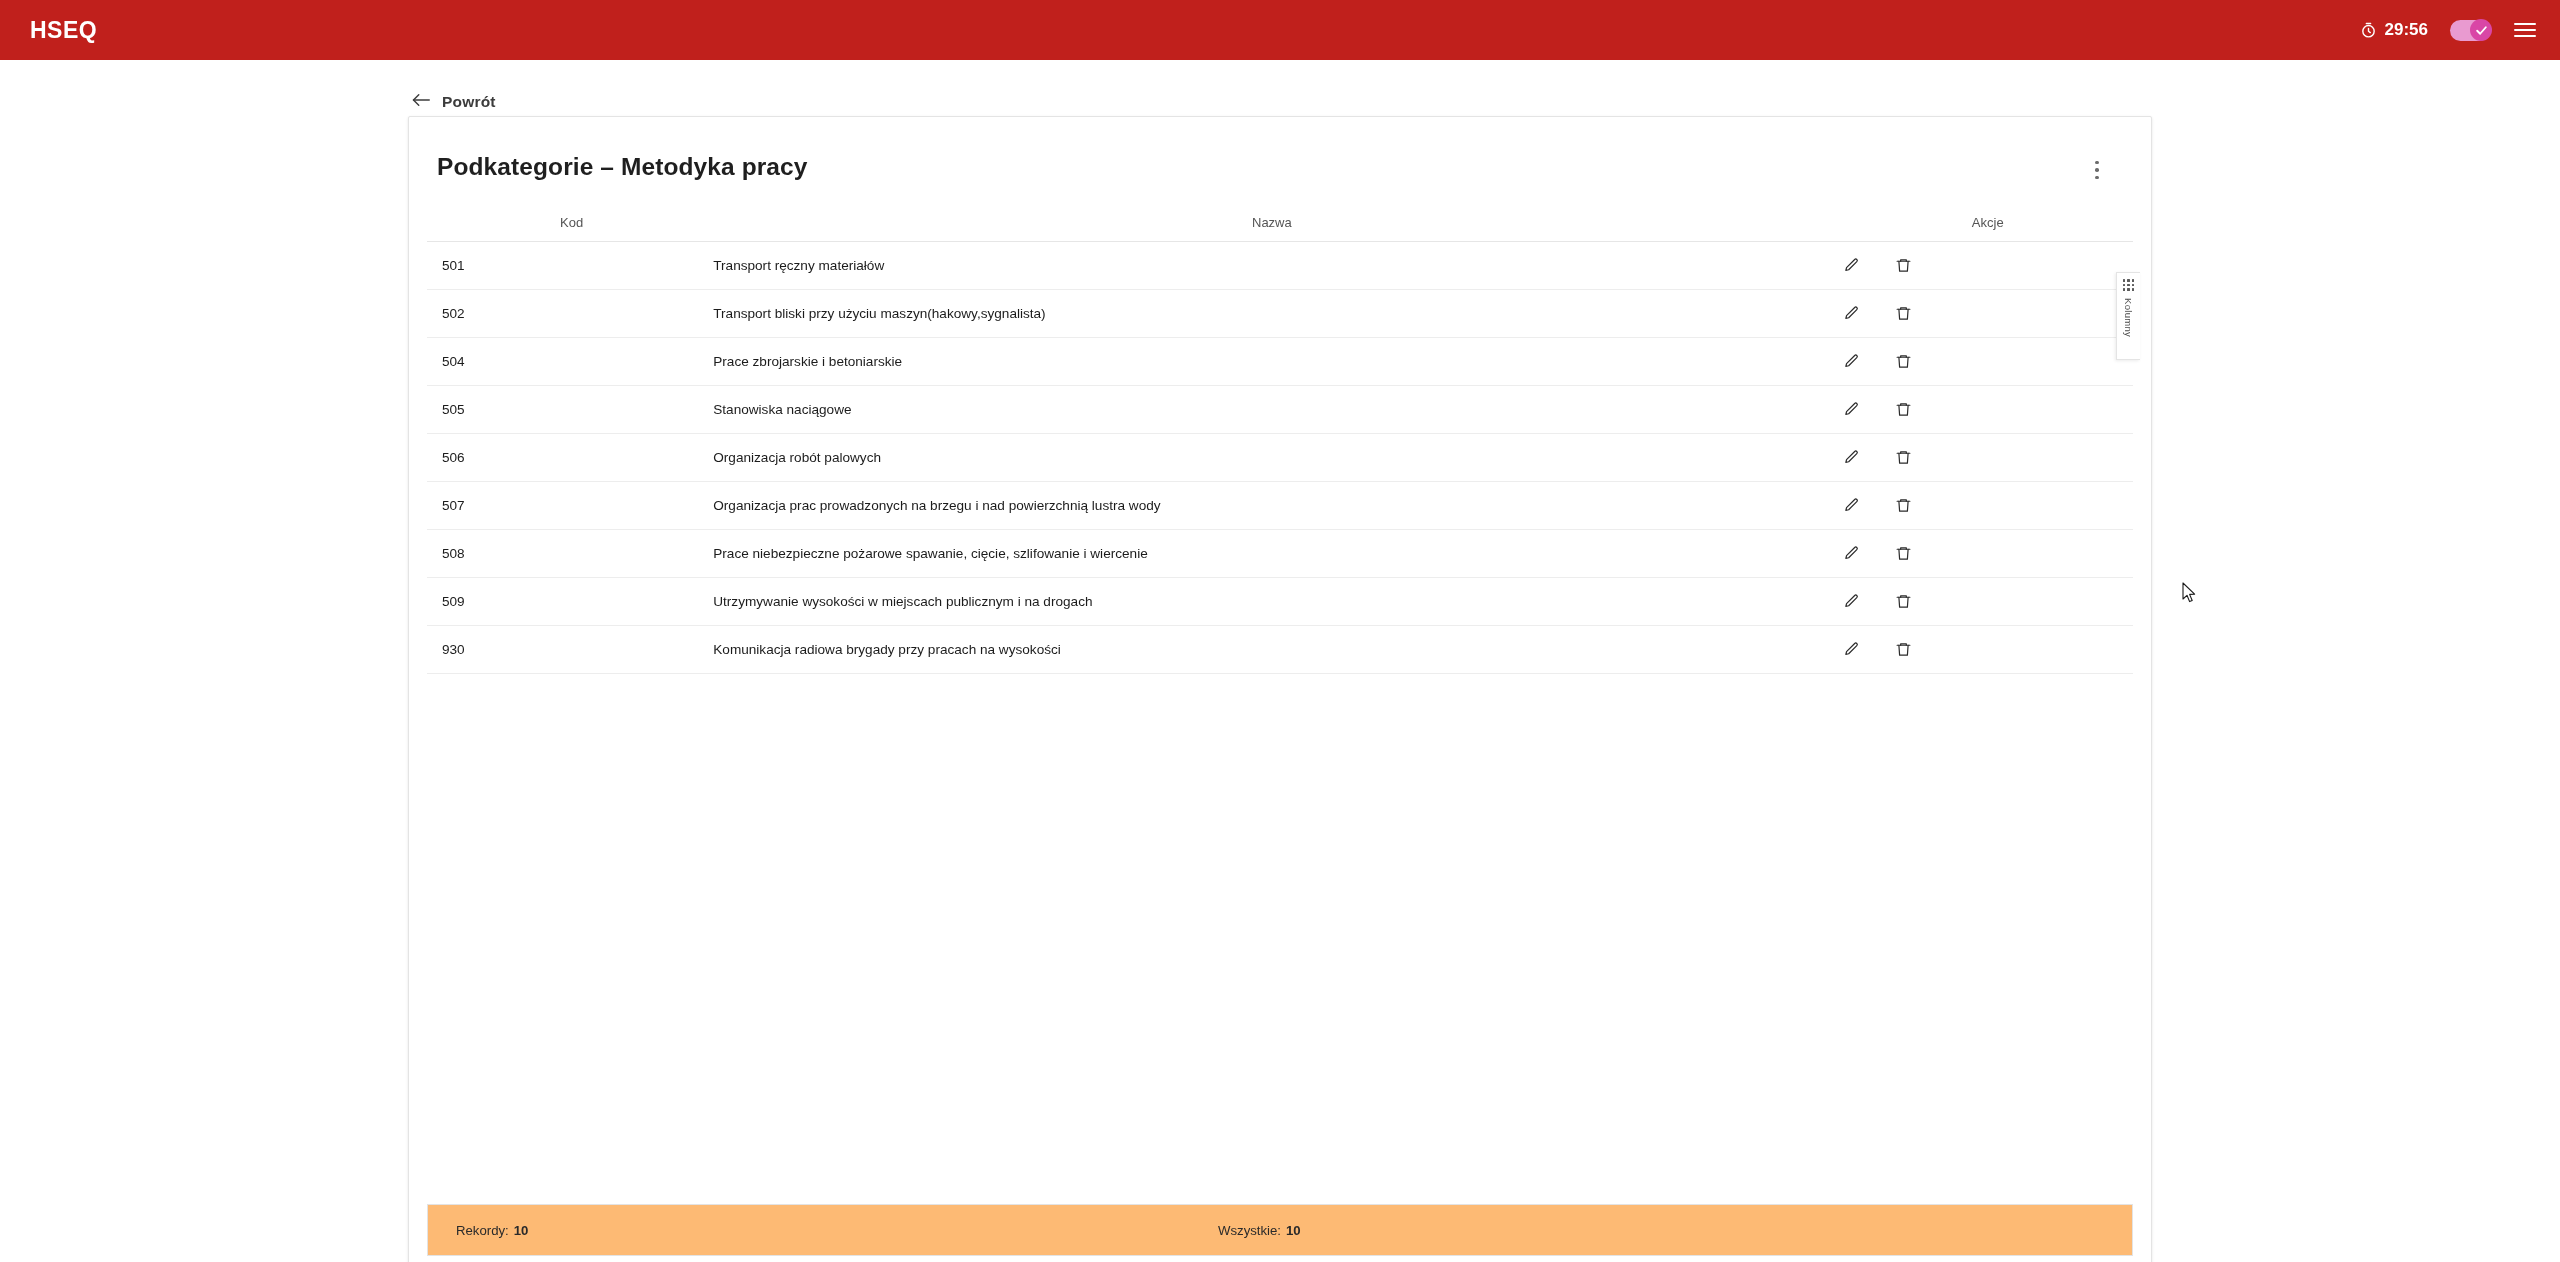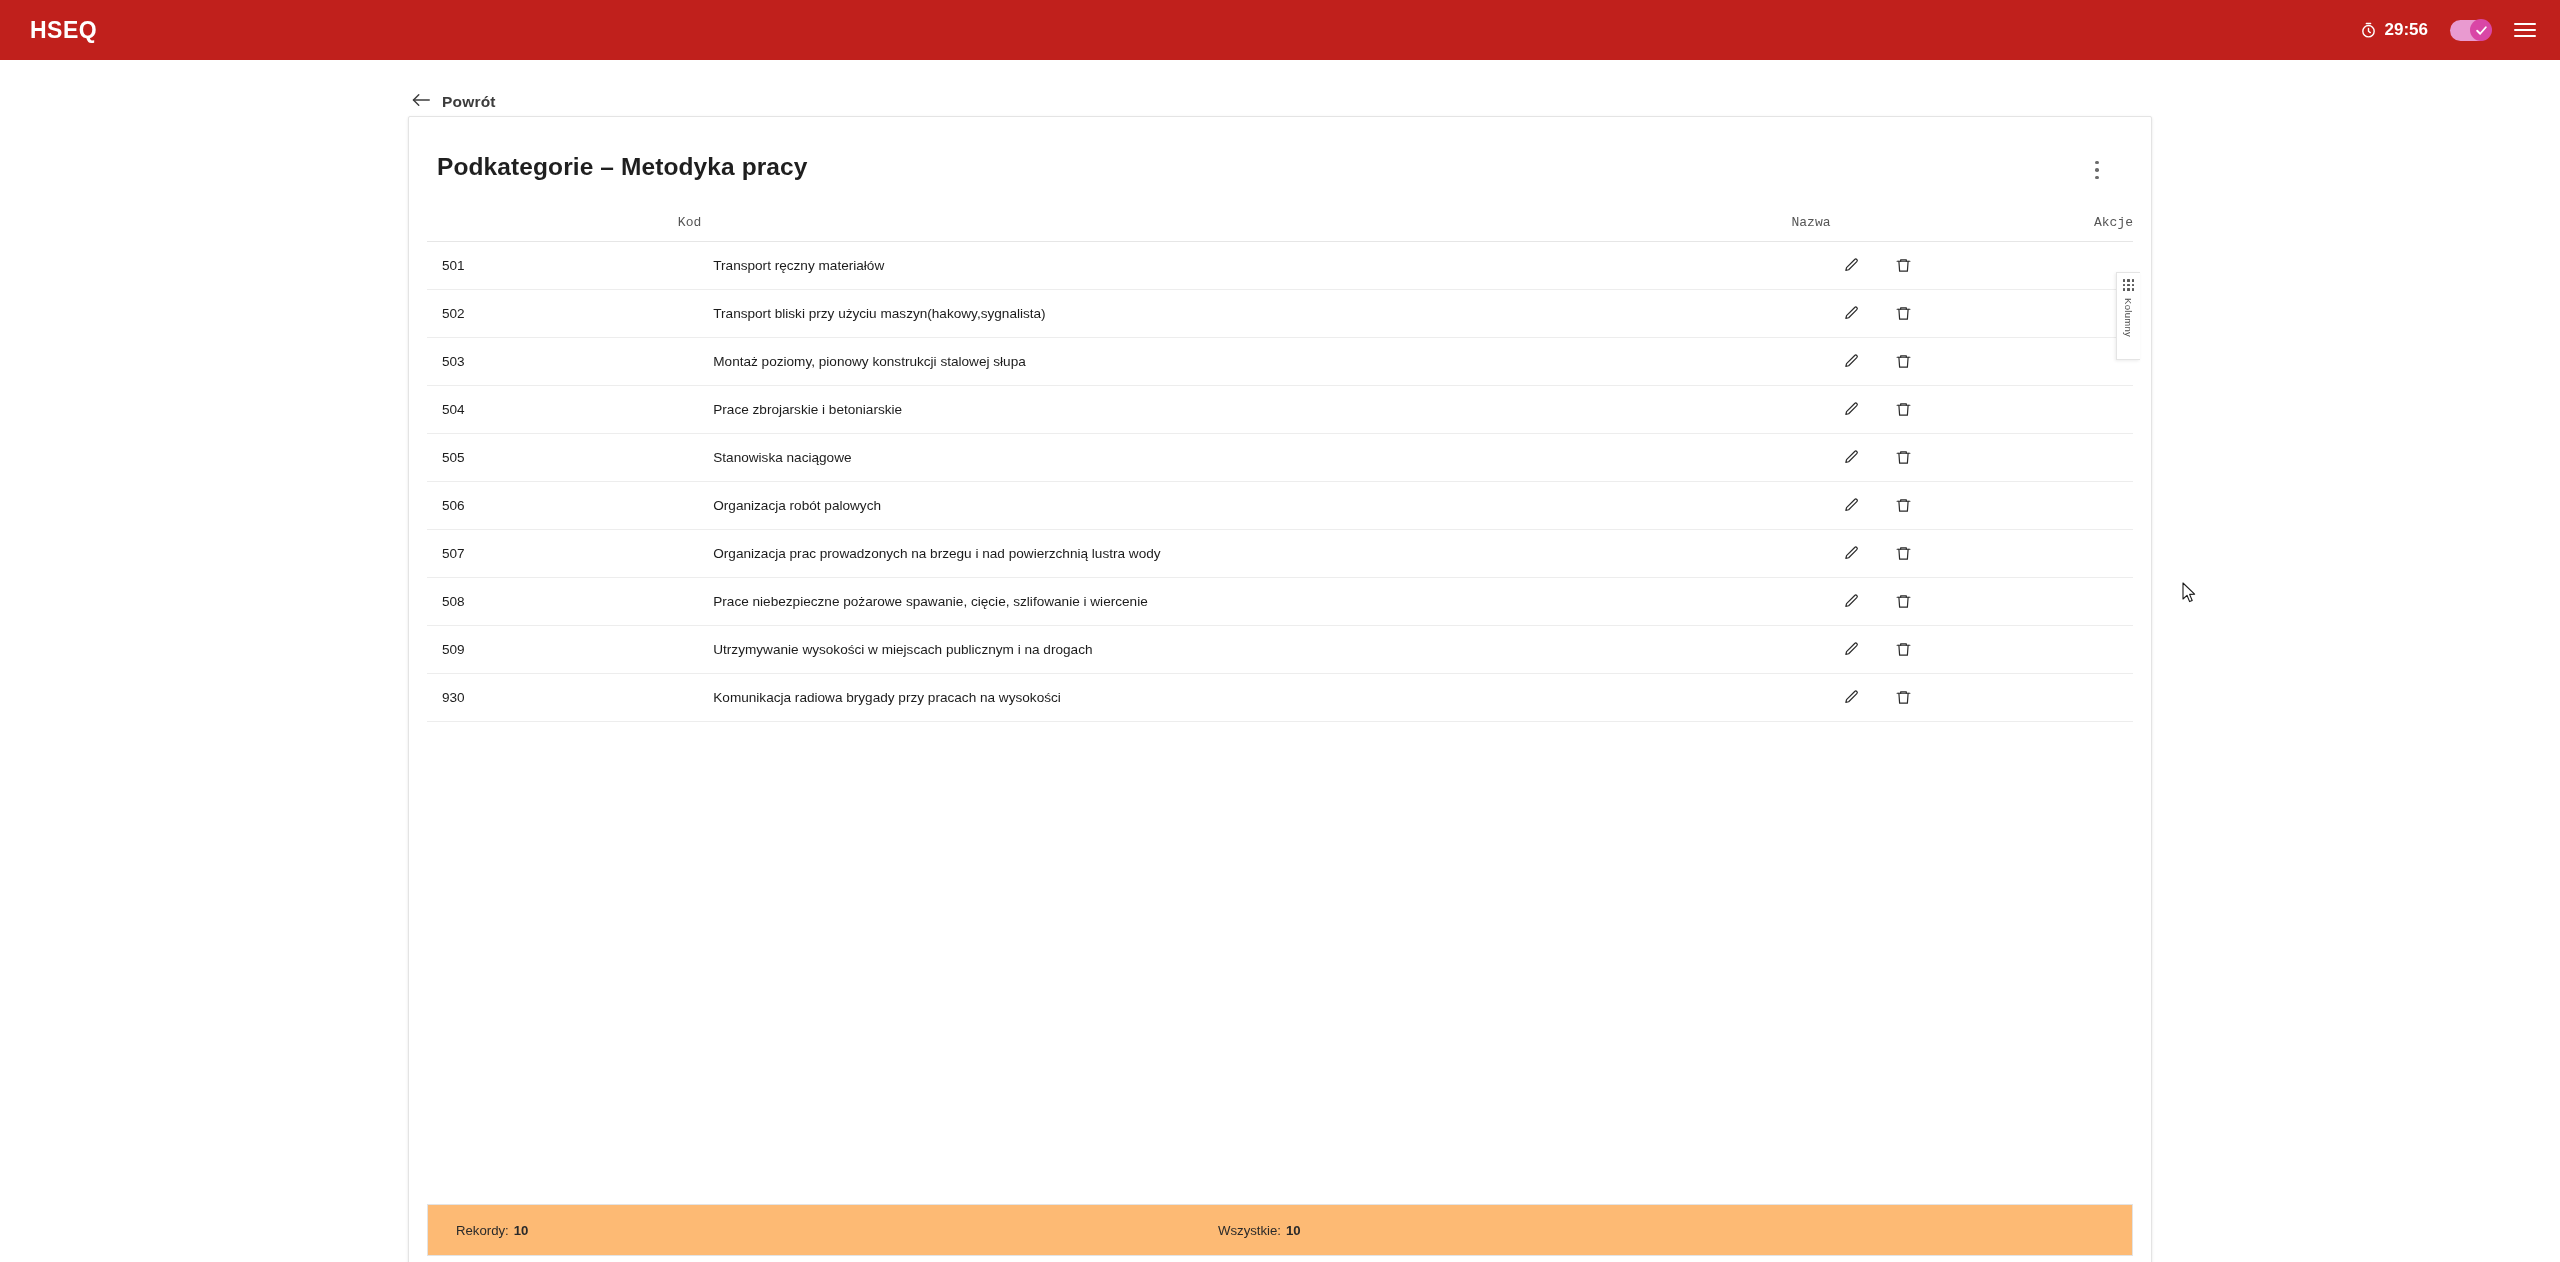--- a/index.html
+++ b/index.html
@@ -158,27 +158,26 @@
   .table-wrap {
     padding: 0 18px;
     margin-top: 28px;
   }
   table.grid {
     width: 100%;
     border-collapse: collapse;
     table-layout: fixed;
   }
   table.grid th {
-    text-align: right;
+    text-align: center;
     font-size: 13px;
     font-weight: normal;
     color: #555555;
     padding: 0 0 11px 0;
     border-bottom: 1px solid #e6e6e6;
-    font-family: Liberation Mono, monospace;
   }
   table.grid th.col-kod { width: 272px; padding-left: 15px; }
   table.grid th.col-nazwa { width: 1120px; padding-left: 12px; }
   table.grid th.col-akcje { width: 300px; padding-left: 12px; }
 
   table.grid td {
     font-size: 13.6px;
     color: #1c1c1c;
     border-bottom: 1px solid #ededed;
     height: 48px;
@@ -370,40 +369,20 @@
                     <svg width="17" height="17" viewBox="0 0 24 24" fill="none" stroke="#2b2b2b" stroke-width="1.7" stroke-linecap="round" stroke-linejoin="round">
                       <polyline points="3,6 21,6"></polyline>
                       <path d="M8 6V4h8v2"></path>
                       <path d="M5.5 6l1 14h11l1-14"></path>
                     </svg>
                   </span>
                 </div>
               </td>
             </tr>
             <tr>
-              <td class="cell-kod">503</td>
-              <td class="cell-nazwa">Montaż poziomy, pionowy konstrukcji stalowej słupa</td>
-              <td class="cell-actions">
-                <div class="action-cell">
-                  <span class="icon-btn">
-                    <svg width="17" height="17" viewBox="0 0 24 24" fill="none" stroke="#2b2b2b" stroke-width="1.7" stroke-linecap="round" stroke-linejoin="round">
-                      <path d="M16.5 3.5a2.12 2.12 0 0 1 3 3L8 18l-4 1 1-4z"></path>
-                    </svg>
-                  </span>
-                  <span class="icon-btn">
-                    <svg width="17" height="17" viewBox="0 0 24 24" fill="none" stroke="#2b2b2b" stroke-width="1.7" stroke-linecap="round" stroke-linejoin="round">
-                      <polyline points="3,6 21,6"></polyline>
-                      <path d="M8 6V4h8v2"></path>
-                      <path d="M5.5 6l1 14h11l1-14"></path>
-                    </svg>
-                  </span>
-                </div>
-              </td>
-            </tr>
-            <tr>
               <td class="cell-kod">504</td>
               <td class="cell-nazwa">Prace zbrojarskie i betoniarskie</td>
               <td class="cell-actions">
                 <div class="action-cell">
                   <span class="icon-btn">
                     <svg width="17" height="17" viewBox="0 0 24 24" fill="none" stroke="#2b2b2b" stroke-width="1.7" stroke-linecap="round" stroke-linejoin="round">
                       <path d="M16.5 3.5a2.12 2.12 0 0 1 3 3L8 18l-4 1 1-4z"></path>
                     </svg>
                   </span>
                   <span class="icon-btn">

